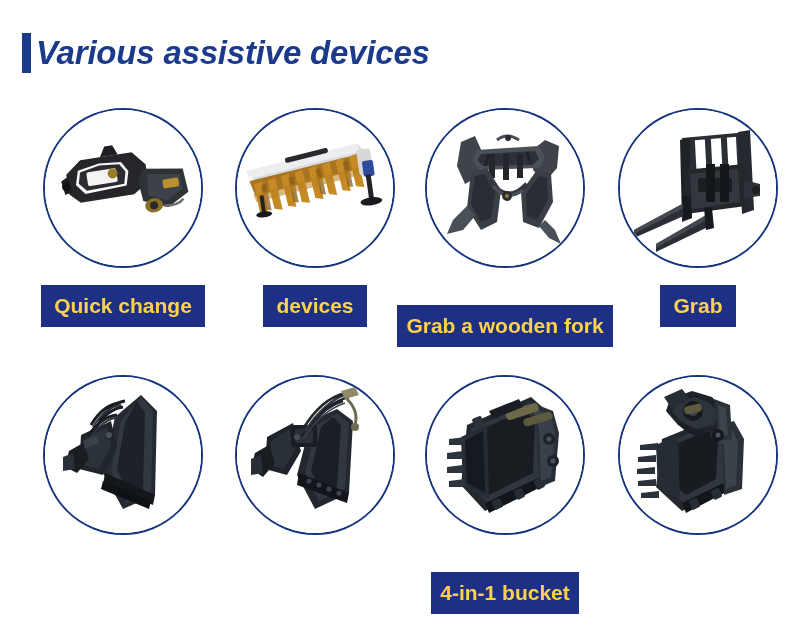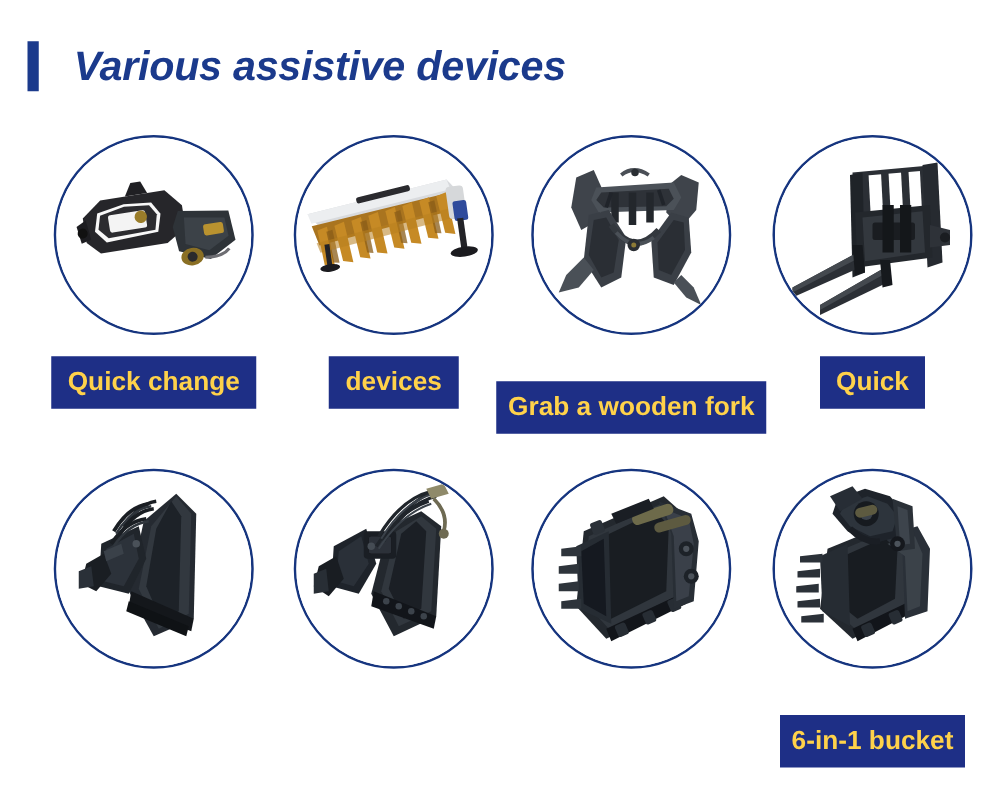--- a/index.html
+++ b/index.html
@@ -24,21 +24,21 @@
     align-items: center;
   }
   .accent-bar {
     width: 9px;
     height: 40px;
     background: #1b3a8c;
     margin-left: 22px;
     flex: 0 0 auto;
   }
   .page-title {
-    margin-left: 28px;
+    margin-left: 5px;
     font-size: 33px;
     font-weight: bold;
     font-style: italic;
     color: #1b3a8c;
     letter-spacing: -0.2px;
     white-space: nowrap;
     line-height: 1;
   }
 
   
@@ -232,21 +232,21 @@
           <path d="M66 92 L14 120 L14 128 L68 104 Z" fill="#2b2f35"></path>
           <path d="M66 92 L14 120 L14 124 L66 97 Z" fill="#44494f"></path>
           <path d="M88 104 L36 134 L36 142 L90 116 Z" fill="#2b2f35"></path>
           <path d="M88 104 L36 134 L36 138 L88 109 Z" fill="#44494f"></path>
           <path d="M62 86 L70 86 L72 108 L64 110 Z" fill="#16191d"></path>
           <path d="M84 98 L92 98 L94 118 L86 120 Z" fill="#16191d"></path>
         </g>
       </svg>
     </div>
     <div class="label-wrap">
-      <div class="label-bar">Quick</div>
+      <div class="label-bar">Grab</div>
     </div>
   </div>
 
 </div>
 
 <div class="row row-2">
 
   <div class="cell cell-0">
     <div class="photo-circle">
       <svg viewBox="0 0 156 156">
@@ -347,20 +347,23 @@
           <rect x="96" y="38" width="30" height="8" rx="4" fill="#5d5a40" transform="rotate(-16 111 42)"></rect>
           <circle cx="122" cy="62" r="6" fill="#1d2228"></circle>
           <circle cx="122" cy="62" r="2.5" fill="#4c535b"></circle>
           <circle cx="126" cy="84" r="6" fill="#1d2228"></circle>
           <circle cx="126" cy="84" r="2.5" fill="#4c535b"></circle>
           <path d="M62 34 L92 22 L96 30 L66 42 Z" fill="#1a1e24"></path>
           <rect x="46" y="40" width="10" height="10" rx="2" fill="#2b3138" transform="rotate(-22 51 45)"></rect>
         </g>
       </svg>
     </div>
+    <div class="label-wrap">
+      <div class="label-bar wide">4-in-1 bucket</div>
+    </div>
   </div>
 
   <div class="cell cell-3">
     <div class="photo-circle">
       <svg viewBox="0 0 156 156">
         <rect width="156" height="156" fill="#ffffff"></rect>
         <g>
           <path d="M42 62 L96 40 L112 54 L110 110 L62 134 L36 110 Z" fill="#23282e"></path>
           <path d="M46 66 L94 46 L106 58 L104 106 L64 126 L42 106 Z" fill="#30363d"></path>
           <path d="M50 70 L90 52 L98 62 L96 102 L66 118 L46 102 Z" fill="#181c21"></path>
@@ -386,18 +389,15 @@
           <circle cx="73" cy="34" r="5" fill="#3c434b"></circle>
           <path d="M94 22 L110 28 L112 62 L98 64 Z" fill="#2b3138"></path>
           <path d="M98 28 L106 31 L108 58 L100 59 Z" fill="#3d444c"></path>
           <circle cx="98" cy="58" r="6" fill="#15181d"></circle>
           <circle cx="98" cy="58" r="2.5" fill="#4c535b"></circle>
           <path d="M60 46 Q72 58 84 56" stroke="#1a1e24" stroke-width="5" fill="none"></path>
           <rect x="64" y="28" width="18" height="8" rx="4" fill="#5d5a40" transform="rotate(-14 73 32)"></rect>
         </g>
       </svg>
     </div>
-    <div class="label-wrap">
-      <div class="label-bar wide">6-in-1 bucket</div>
-    </div>
   </div>
 
 </div>
 
 </body></html>

